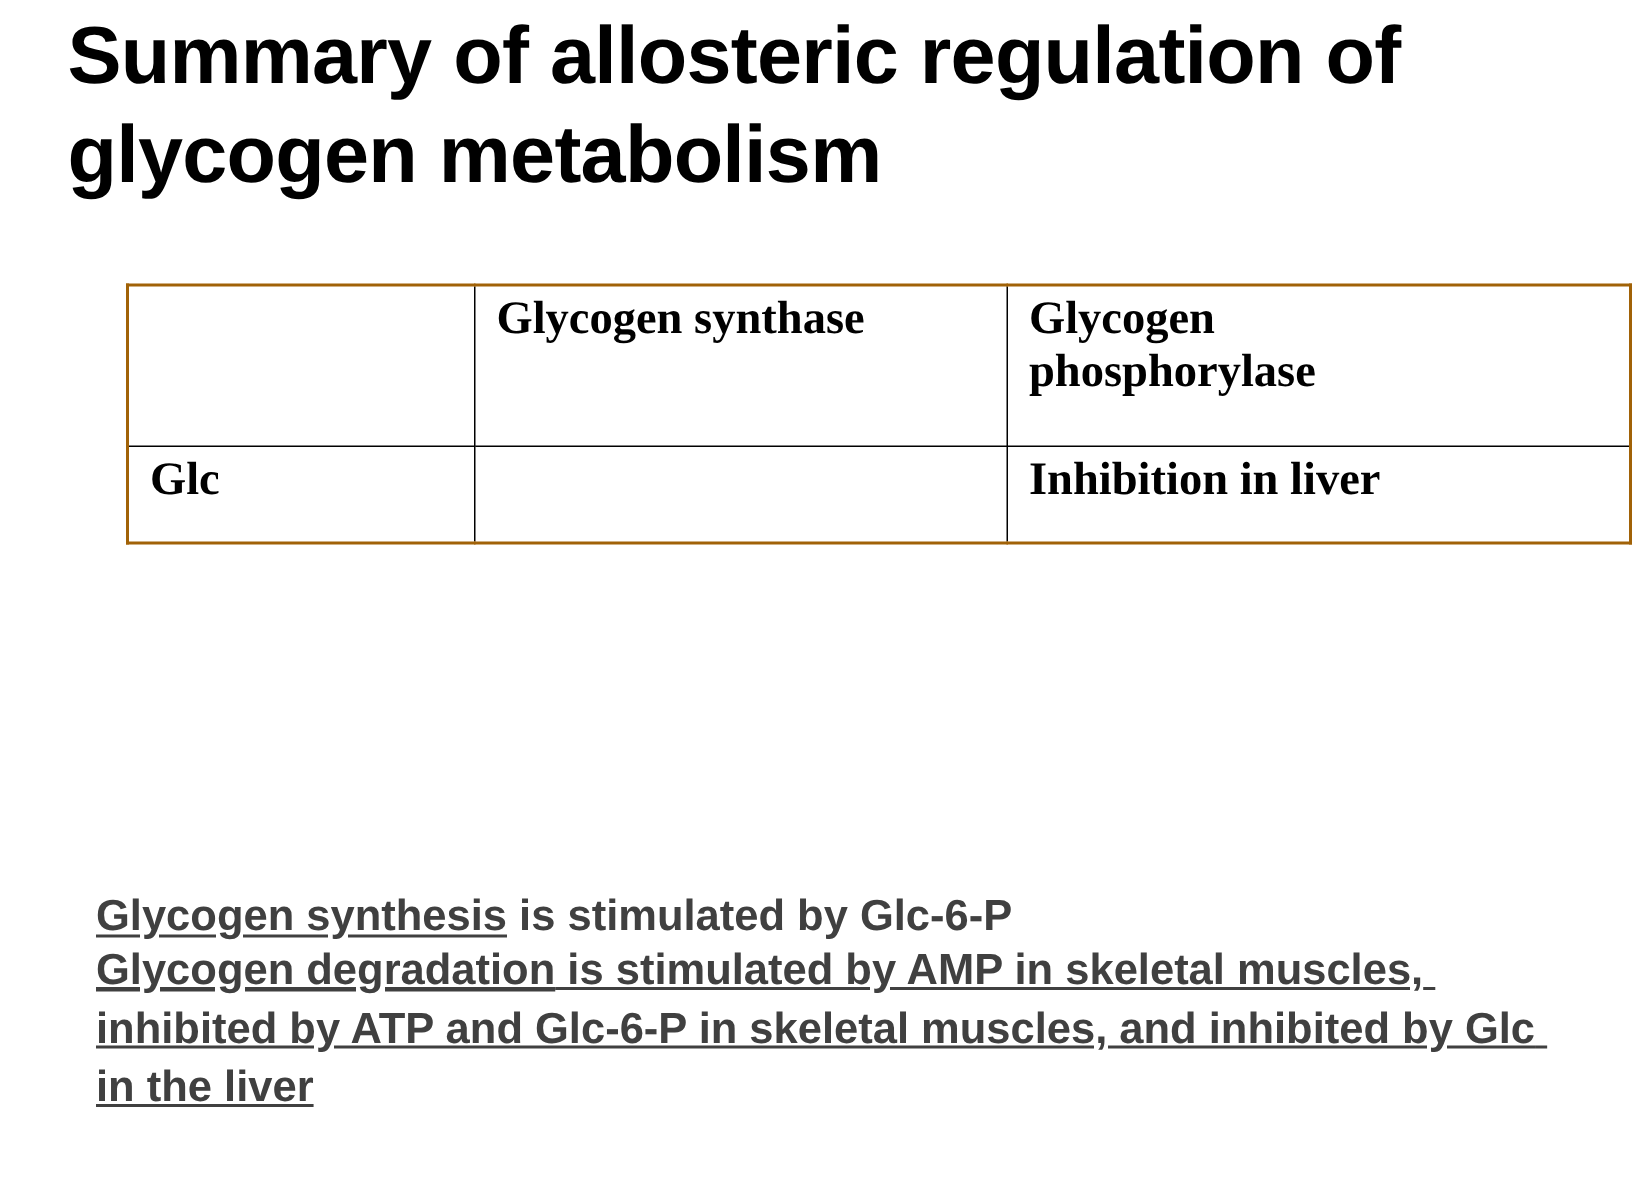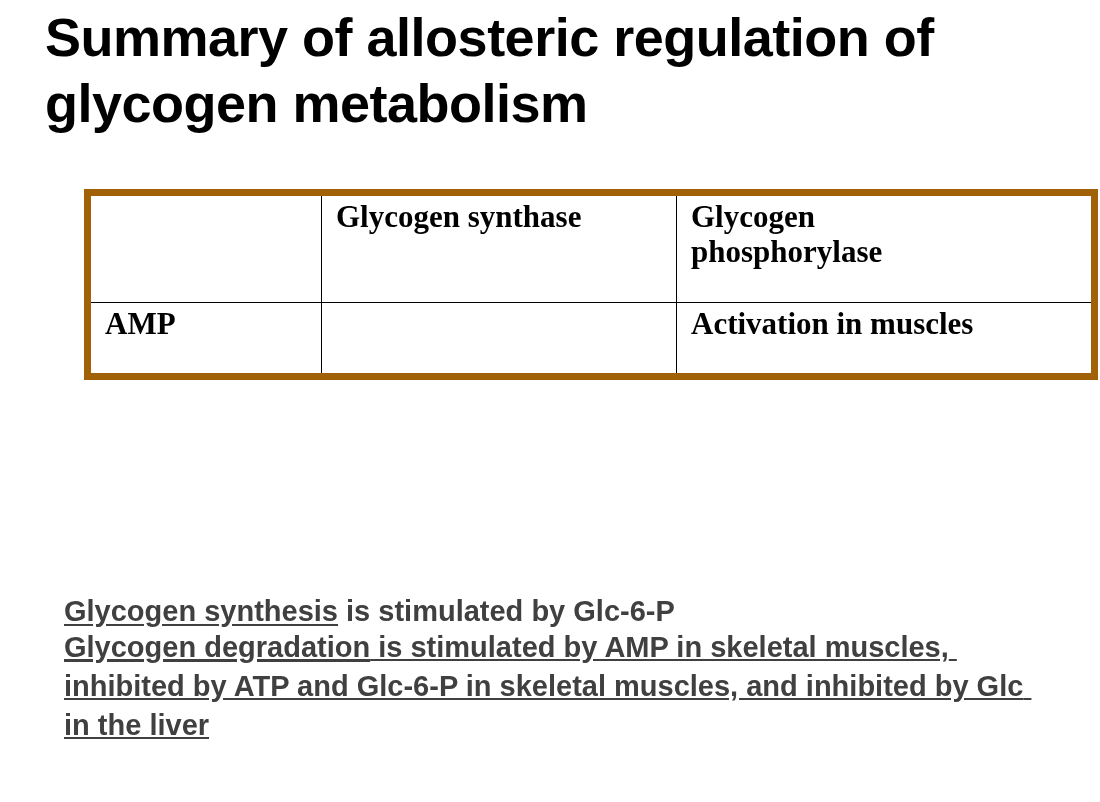--- a/index.html
+++ b/index.html
@@ -47,21 +47,21 @@
     table-layout: fixed;
     font-family: "Liberation Serif", serif;
     font-weight: bold;
     font-size: 31px;
     line-height: 1.12;
     color: #000000;
     background: #ffffff;
   }
   table.reg-table,
   table.reg-table tbody {
-    border: 7px solid #a16207;
+    border: 2px solid #a16207;
   }
   table.reg-table td {
     border: 1.5px solid #000000;
     padding: 4px 10px 4px 14px;
     vertical-align: top;
     background: #ffffff;
     overflow: hidden;
     white-space: pre-wrap;
   }
   table.reg-table td.col-a { width: 206px; }
@@ -103,26 +103,26 @@
   <table class="reg-table">
     <tbody>
       <tr class="row-head">
         <td class="col-a"></td>
         <td class="col-b">Glycogen synthase</td>
         <td class="col-c">Glycogen
 phosphorylase</td>
       </tr>
 
 
+      <tr class="row-data">
+        <td class="col-a">Glc</td>
+        <td class="col-b"></td>
+        <td class="col-c">Inhibition in liver</td>
+      </tr>
 
-      <tr class="row-tall">
-        <td class="col-a">AMP</td>
-        <td class="col-b"></td>
-        <td class="col-c">Activation in muscles</td>
-      </tr>
 
     </tbody>
   </table>
 </div>
 
 <div class="note note-1"><span class="lead">Glycogen synthesis</span><span> is stimulated by Glc-6-P</span></div>
 
 <div class="note note-2"><span class="lead">Glycogen degradation</span><span> is stimulated by AMP in skeletal muscles, inhibited by ATP and Glc-6-P in skeletal muscles, and inhibited by Glc in the liver</span></div>
 
 </body></html>

